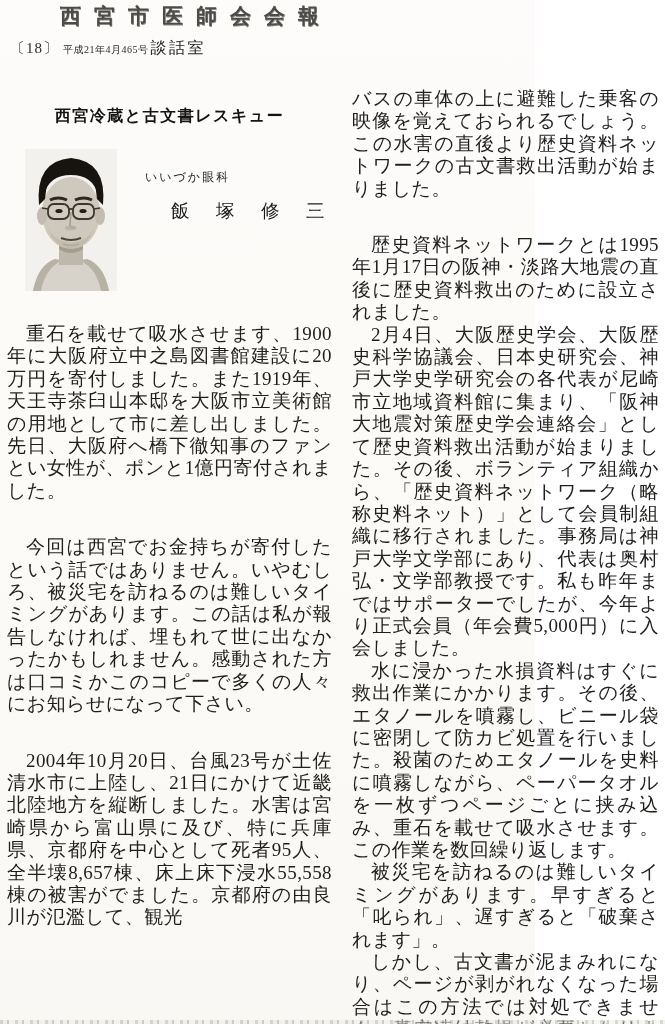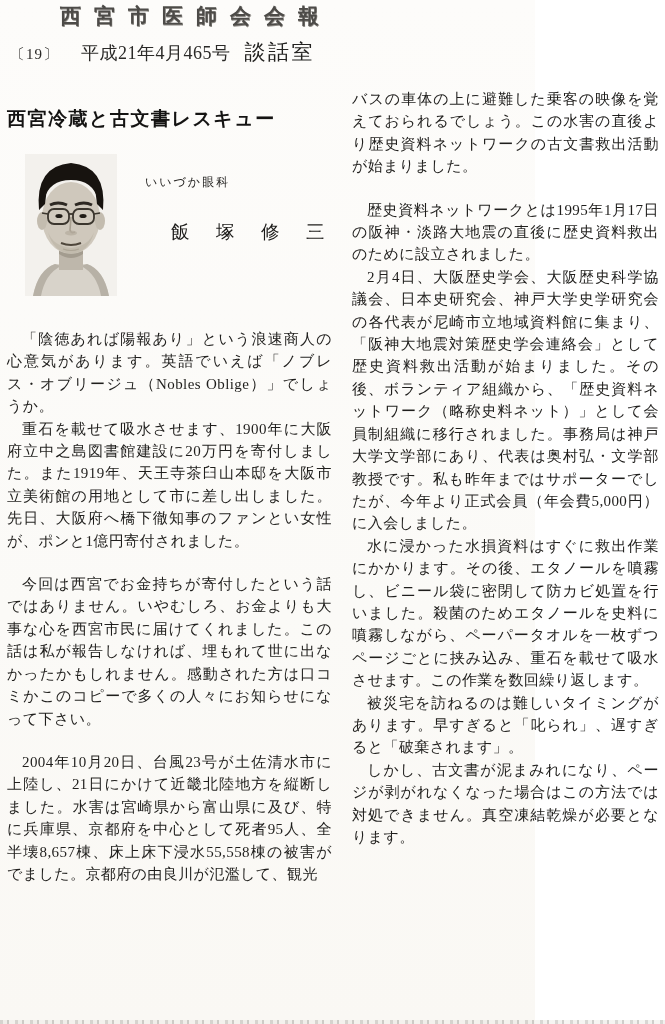--- a/index.html
+++ b/index.html
@@ -18,66 +18,66 @@
     position:absolute;top:2px;left:60px;
     font-size:21px;font-weight:bold;letter-spacing:13px;
     color:#4d4b48;text-shadow:0.6px 0.6px 0 #8d8a85;
     white-space:nowrap;
   }
   .issue-line{
     position:absolute;top:38px;left:10px;
     display:flex;align-items:baseline;white-space:nowrap;
   }
   .page-number{font-size:15px;letter-spacing:1px;color:#2a2927;}
-  .issue-label{font-size:18px;margin-left:22px;color:#2a2927;letter-spacing:0.5px;}
-  .section-label{font-size:21px;margin-left:14px;letter-spacing:2.5px;color:#232220;font-weight:500;}
+  .issue-label{font-size:10px;margin-left:4px;color:#2a2927;letter-spacing:0.5px;}
+  .section-label{font-size:16px;margin-left:2px;letter-spacing:2.5px;color:#232220;font-weight:500;}
   
   .col{position:absolute;}
   .col-left{left:7px;top:98px;width:325px;}
   .col-right{left:352px;top:88px;width:307px;}
   .article-title{
     margin:8px 0 20px 0;
-    font-size:19px;font-weight:bold;letter-spacing:1.5px;
-    color:#141312;white-space:nowrap;
+    font-size:16px;font-weight:bold;letter-spacing:1.5px;
+    color:#141312;white-space:nowrap;text-align:center;
   }
   
   .author-block{position:relative;height:176px;}
   .photo-frame{
     position:absolute;left:18px;top:2px;width:92px;height:142px;
     background:#f3f1ed;overflow:hidden;
   }
   .author-text{position:absolute;left:138px;top:22px;}
   .affiliation{font-size:12px;letter-spacing:2px;color:#201f1d;}
-  .author-name{font-size:18.5px;letter-spacing:4px;margin-top:28px;margin-left:26px;color:#1a1917;white-space:nowrap;}
+  .author-name{font-size:18.5px;letter-spacing:4px;margin-top:12px;margin-left:26px;color:#1a1917;white-space:nowrap;}
   
   .col p{
     margin:0;
-    font-size:15px;line-height:22.4px;
+    font-size:19px;line-height:22.4px;
     text-align:justify;letter-spacing:0.4px;
     color:#1f1e1c;
   }
   p.indent{text-indent:1em;}
-  p.gap{margin-top:21px;}
+  p.gap{margin-top:34px;}
   
   .scan-edge{
     position:absolute;left:0;bottom:0;width:665px;height:4px;
     background:repeating-linear-gradient(90deg,
       #b9b6b0 0 3px,#e8e6e1 3px 7px,#a9a6a0 7px 9px,#efede8 9px 15px);
     opacity:.55;
   }
 </style>
 </head>
 <body>
 
 <div class="page">
 
   <div class="masthead">西宮市医師会会報</div>
 
   <div class="issue-line">
-    <span class="page-number">〔19〕</span>
+    <span class="page-number">〔18〕</span>
     <span class="issue-label">平成21年4月465号</span>
     <span class="section-label">談話室</span>
   </div>
 
   <div class="col col-left">
 
     <h2 class="article-title">西宮冷蔵と古文書レスキュー</h2>
 
     <div class="author-block">
       <div class="photo-frame">
@@ -120,23 +120,22 @@
 
           <path d="M23 78 Q28 98 46 100 Q64 98 69 78 Q64 92 46 94 Q28 92 23 78 Z" fill="#b2aa9c" opacity="0.45"></path>
         </svg>
       </div>
       <div class="author-text">
         <div class="affiliation">いいづか眼科</div>
         <div class="author-name">飯　塚　修　三</div>
       </div>
     </div>
 
-    <p class="indent">「陰徳あれば陽報あり」という浪速商人の心意気があります。英語でいえば「ノブレス・オブリージュ（Nobles Oblige）」でしょうか。</p>
     <p class="indent">重石を載せて吸水させます、1900年に大阪府立中之島図書館建設に20万円を寄付しました。また1919年、天王寺茶臼山本邸を大阪市立美術館の用地として市に差し出しました。先日、大阪府へ橋下徹知事のファンとい女性が、ポンと1億円寄付されました。</p>
-    <p class="indent gap">今回は西宮でお金持ちが寄付したという話ではありません。いやむしろ、お金よりも大事な心を西宮市民に届けてくれました。この話は私が報告しなければ、埋もれて世に出なかったかもしれません。感動された方は口コミかこのコピーで多くの人々にお知らせになって下さい。</p>
+    <p class="indent gap">今回は西宮でお金持ちが寄付したという話ではありません。いやむしろ、被災宅を訪ねるのは難しいタイミングがあります。この話は私が報告しなければ、埋もれて世に出なかったかもしれません。感動された方は口コミかこのコピーで多くの人々にお知らせになって下さい。</p>
     <p class="indent gap">2004年10月20日、台風23号が土佐清水市に上陸し、21日にかけて近畿北陸地方を縦断しました。水害は宮崎県から富山県に及び、特に兵庫県、京都府を中心として死者95人、全半壊8,657棟、床上床下浸水55,558棟の被害がでました。京都府の由良川が氾濫して、観光</p>
   </div>
 
   <div class="col col-right">
     <p>バスの車体の上に避難した乗客の映像を覚えておられるでしょう。この水害の直後より歴史資料ネットワークの古文書救出活動が始まりました。</p>
     <p class="indent gap">歴史資料ネットワークとは1995年1月17日の阪神・淡路大地震の直後に歴史資料救出のために設立されました。</p>
     <p class="indent">2月4日、大阪歴史学会、大阪歴史科学協議会、日本史研究会、神戸大学史学研究会の各代表が尼崎市立地域資料館に集まり、「阪神大地震対策歴史学会連絡会」として歴史資料救出活動が始まりました。その後、ボランティア組織から、「歴史資料ネットワーク（略称史料ネット）」として会員制組織に移行されました。事務局は神戸大学文学部にあり、代表は奥村弘・文学部教授です。私も昨年まではサポーターでしたが、今年より正式会員（年会費5,000円）に入会しました。</p>
     <p class="indent">水に浸かった水損資料はすぐに救出作業にかかります。その後、エタノールを噴霧し、ビニール袋に密閉して防カビ処置を行いました。殺菌のためエタノールを史料に噴霧しながら、ペーパータオルを一枚ずつページごとに挟み込み、重石を載せて吸水させます。この作業を数回繰り返します。</p>
     <p class="indent">被災宅を訪ねるのは難しいタイミングがあります。早すぎると「叱られ」、遅すぎると「破棄されます」。</p>
     <p class="indent">しかし、古文書が泥まみれになり、ページが剥がれなくなった場合はこの方法では対処できません。真空凍結乾燥が必要となります。</p>

